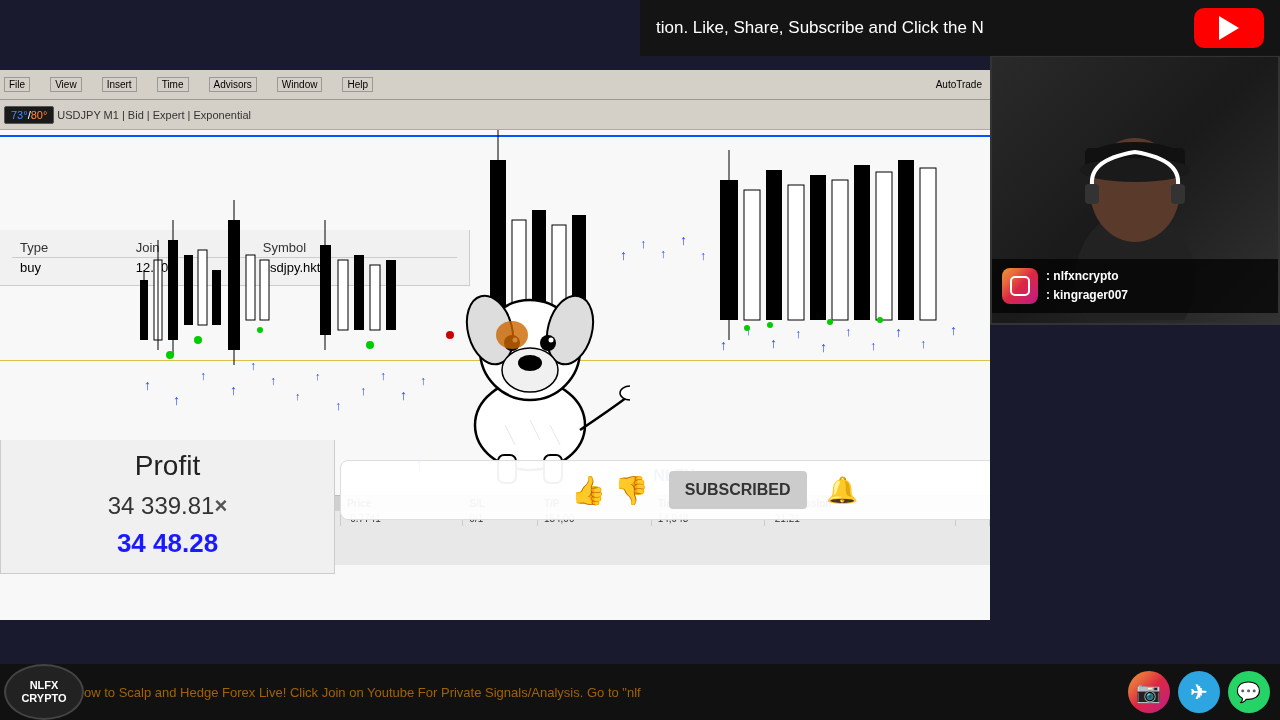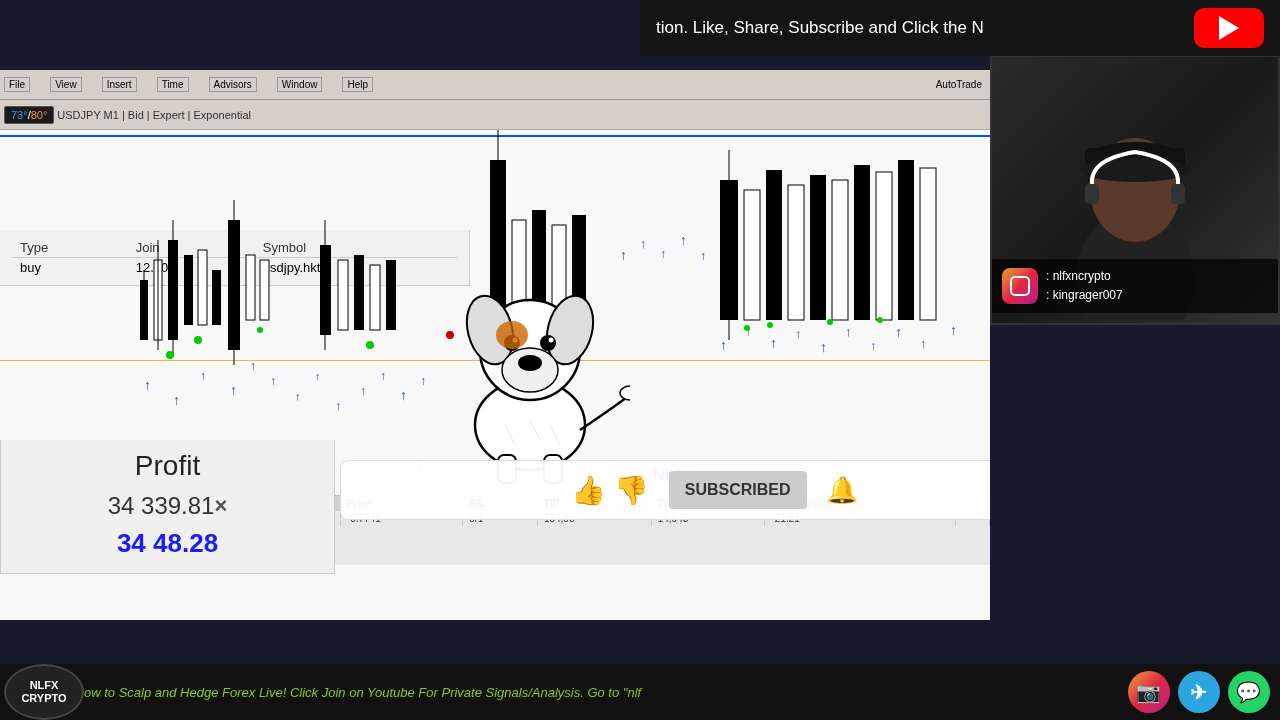--- a/index.html
+++ b/index.html
@@ -308,20 +308,21 @@
       width: 20px;
       height: 20px;
       border: 2px solid #fff;
       border-radius: 5px;
     }
 
     .ig-text {
       color: #fff;
       font-size: 12px;
       line-height: 1.6;
+      font-weight: bold;
     }
 
     
     #trades-panel {
       position: absolute;
       bottom: 55px; left: 0;
       width: 990px;
       height: 70px;
       background: #e8e8e8;
       border-top: 1px solid #bbb;
@@ -384,25 +385,24 @@
     #scroll-text-container {
       flex: 1;
       overflow: hidden;
       height: 56px;
       display: flex;
       flex-direction: column;
       justify-content: center;
     }
 
     .scroll-line {
-      color: #84cc16;
+      color: #a16207;
       font-size: 13px;
       white-space: nowrap;
       padding: 2px 0;
-      font-style: italic;
     }
 
     #social-icons-bar {
       display: flex;
       gap: 8px;
       padding: 0 10px;
       align-items: center;
     }
 
     .social-circle {

